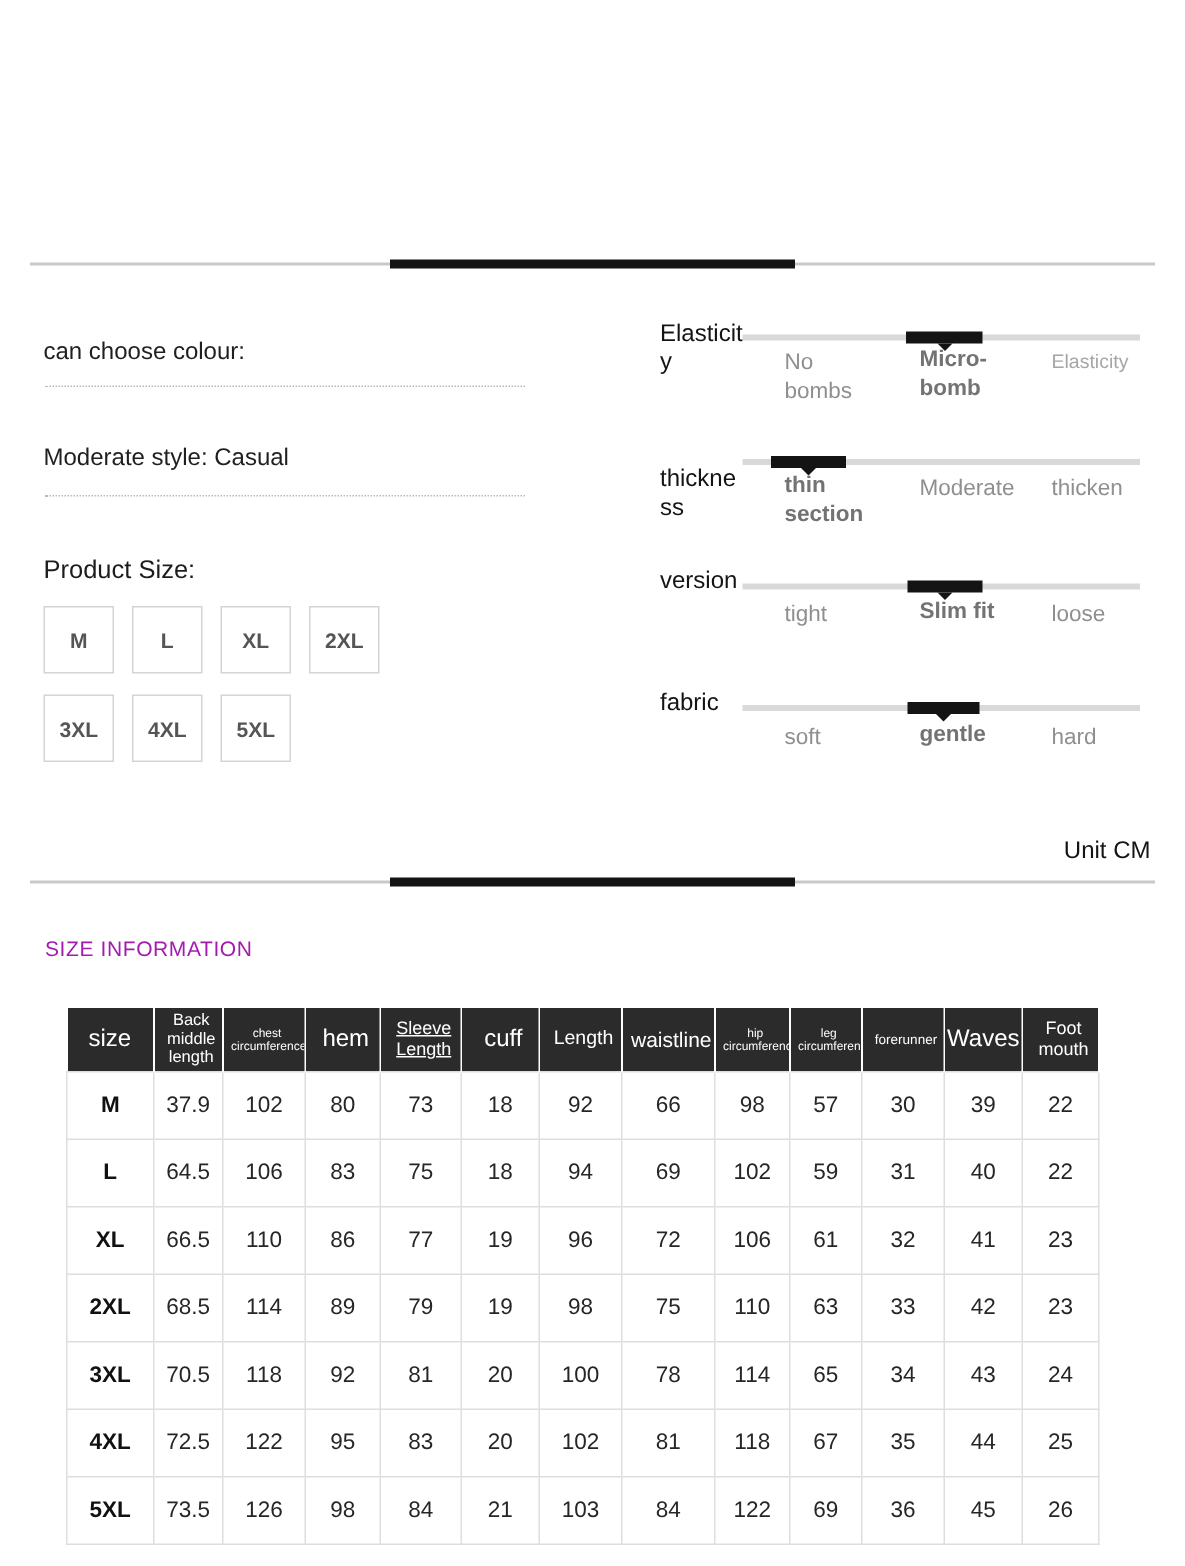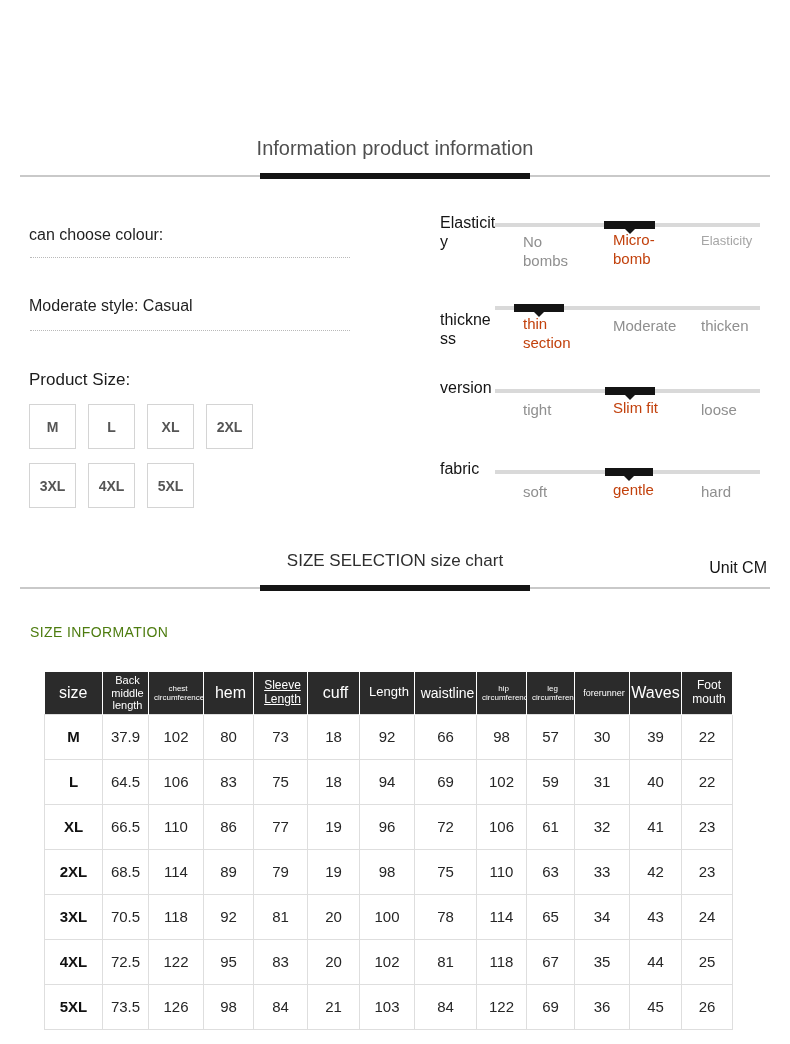--- a/index.html
+++ b/index.html
@@ -31,48 +31,47 @@
 
   
   .attr-label { position:absolute; left:440px; width:56px; font-size:16px; color:#141414;
     line-height:1.2; overflow-wrap:break-word; word-wrap:break-word; }
   .attr-track { position:absolute; left:495px; width:265px; height:4px; background:#d9d9d9; }
   .attr-seg { position:absolute; top:50%; transform:translateY(-50%); height:8px; background:#141414; }
   .attr-seg::after { content:""; position:absolute; left:50%; top:100%; margin-left:-5px;
     border-left:5px solid transparent; border-right:5px solid transparent; border-top:5px solid #141414; }
   .attr-opt { position:absolute; font-size:15px; color:#8f8f8f; line-height:1.25;
     overflow-wrap:break-word; word-wrap:break-word; }
-  .attr-opt.active { color:#c2410c; font-weight:normal; }
+  .attr-opt.active { color:#737373; font-weight:bold; }
   .attr-opt.muted { font-size:13px; color:#a6a6a6; }
 
   
   #size-chart-title { position:absolute; top:551px; left:0; width:100%; text-align:center;
     font-size:17px; color:#2e2e2e; }
   #unit-label { position:absolute; top:559px; right:23px; font-size:16px; color:#141414; }
-  #size-info-label { position:absolute; left:30px; top:624px; font-size:14px; color:#4d7c0f; letter-spacing:0.4px; }
+  #size-info-label { position:absolute; left:30px; top:624px; font-size:14px; color:#a21caf; letter-spacing:0.4px; }
   #reminder { position:absolute; left:358px; top:618px; width:414px; font-size:14px;
     color:#8c8c8c; line-height:1.4; }
 
   
   #size-table { position:absolute; left:44px; top:672px; width:688px;
     border-collapse:collapse; table-layout:fixed; }
   #size-table th { background:#2b2b2b; color:#ffffff; font-weight:normal; height:34px;
     padding:2px 1px 2px 5px; vertical-align:middle; line-height:1.15;
     border-right:1px solid #ffffff; box-sizing:border-box; overflow:hidden; }
   #size-table th.center { padding-left:1px; text-align:center; }
   #size-table td { border:1px solid #dedede; height:42px; text-align:center;
     font-size:15px; color:#262626; background:#fff; }
   #size-table td.size-col { font-weight:bold; color:#111; }
 </style>
 </head>
 <body>
 
 <div id="page">
 
-  <div class="main-title">Information product information</div>
   <div class="divider" id="divider1"></div>
 
   <div class="plain-label" id="color-label">can choose colour:</div>
   <div class="dotted" id="dotted1"></div>
   <div class="plain-label" id="style-label">Moderate style: Casual</div>
   <div class="dotted" id="dotted2"></div>
   <div id="size-label">Product Size:</div>
   <div id="sizes">
       <div class="size-btn">M</div>
       <div class="size-btn">L</div>
@@ -107,21 +106,20 @@
       <div class="attr-opt" style="left: 701px; top: 401px; width: 58px;">loose</div>
       <div class="attr-label" style="top: 459px;">fabric</div>
       <div class="attr-track" style="top: 470px;">
         <div class="attr-seg" style="left: 110px; width: 48px;"></div>
       </div>
       <div class="attr-opt" style="left: 523px; top: 483px; width: 58px;">soft</div>
       <div class="attr-opt active" style="left: 613px; top: 481px; width: 68px;">gentle</div>
       <div class="attr-opt" style="left: 701px; top: 483px; width: 58px;">hard</div>
     </div>
 
-  <div id="size-chart-title">SIZE SELECTION size chart</div>
   <div id="unit-label">Unit CM</div>
   <div class="divider" id="divider2"></div>
   <div id="size-info-label">SIZE INFORMATION</div>
 
   <table id="size-table">
       <colgroup>
         <col style="width: 58px;">
         <col style="width: 46px;">
         <col style="width: 55px;">
         <col style="width: 50px;">

